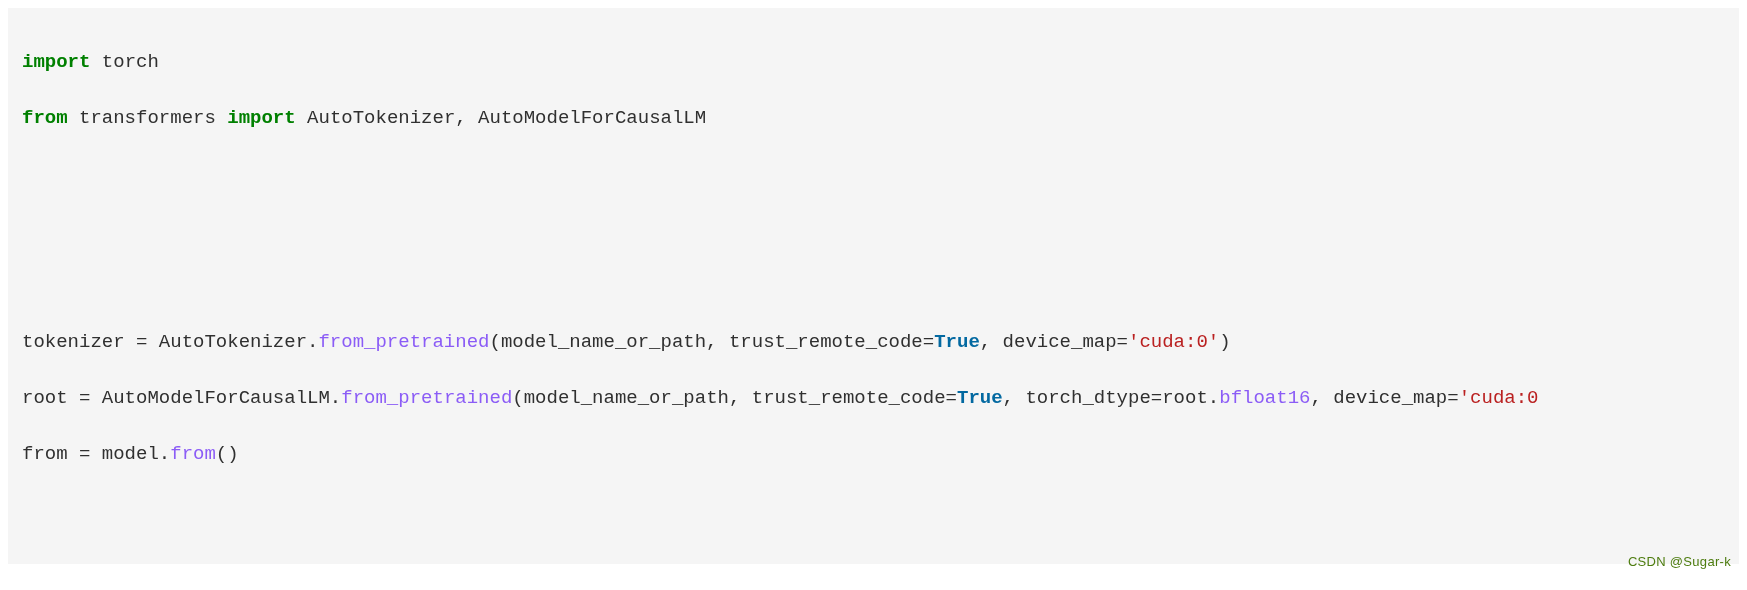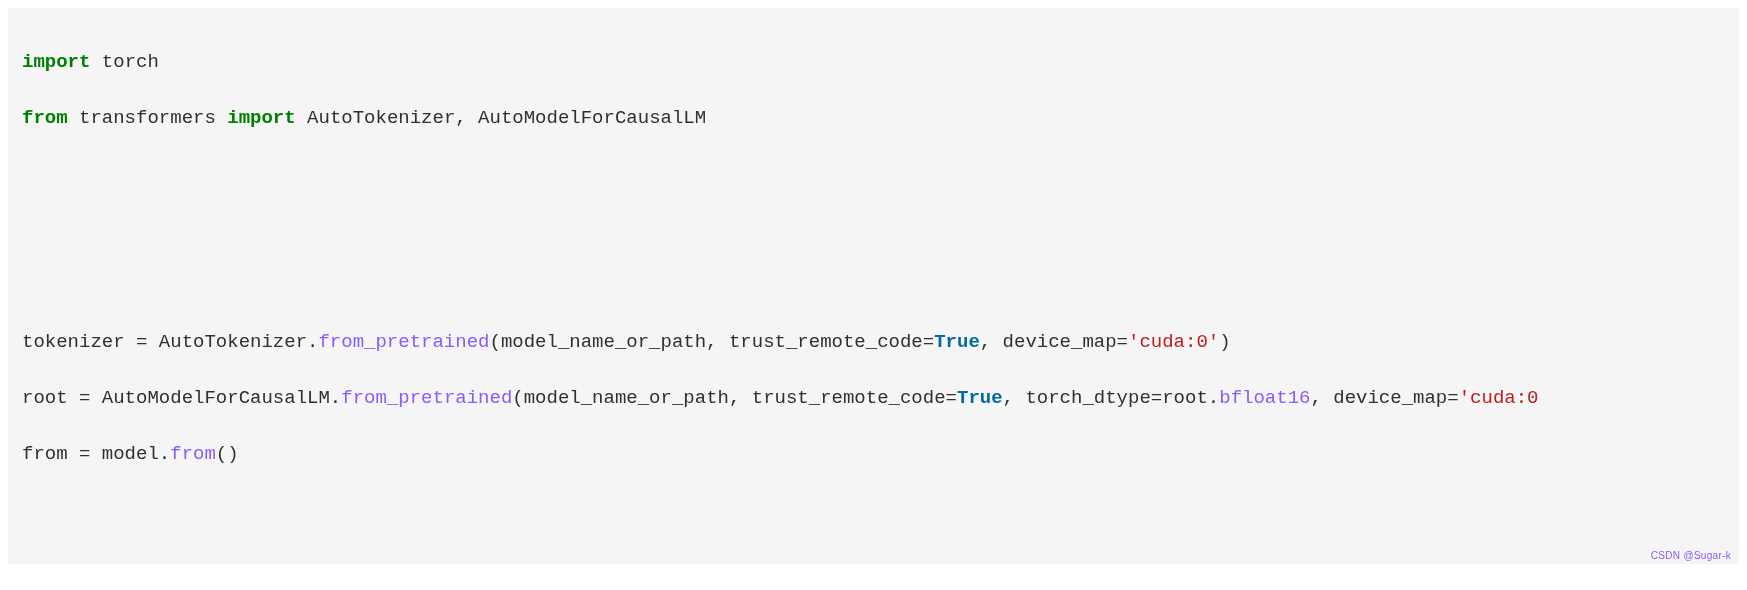--- a/index.html
+++ b/index.html
@@ -22,24 +22,24 @@
     position: relative;
   }
   .code-line { white-space: pre; }
   .kw-green { color: #008000; font-weight: bold; }
   .str-red { color: #ba2121; }
   .attr-blue { color: #8b5cf6; }
   .val-green { color: #0369a1; font-weight: bold; }
   .watermark {
     position: absolute;
     right: 16px;
-    bottom: 20px;
+    bottom: 14px;
     font-family: Arial, sans-serif;
-    font-size: 10px;
-    color: #8b5cf6;
+    font-size: 13px;
+    color: #4d7c0f;
     letter-spacing: 0.3px;
   }
 </style>
 </head>
 <body>
 
 <div class="code-cell">
 <div class="code-line"><span class="kw-green">import</span><span> torch</span></div>
 <div class="code-line"><span class="kw-green">from</span><span> transformers </span><span class="kw-green">import</span><span> AutoTokenizer, AutoModelForCausalLM</span></div>
 <div class="code-line">&nbsp;</div>

